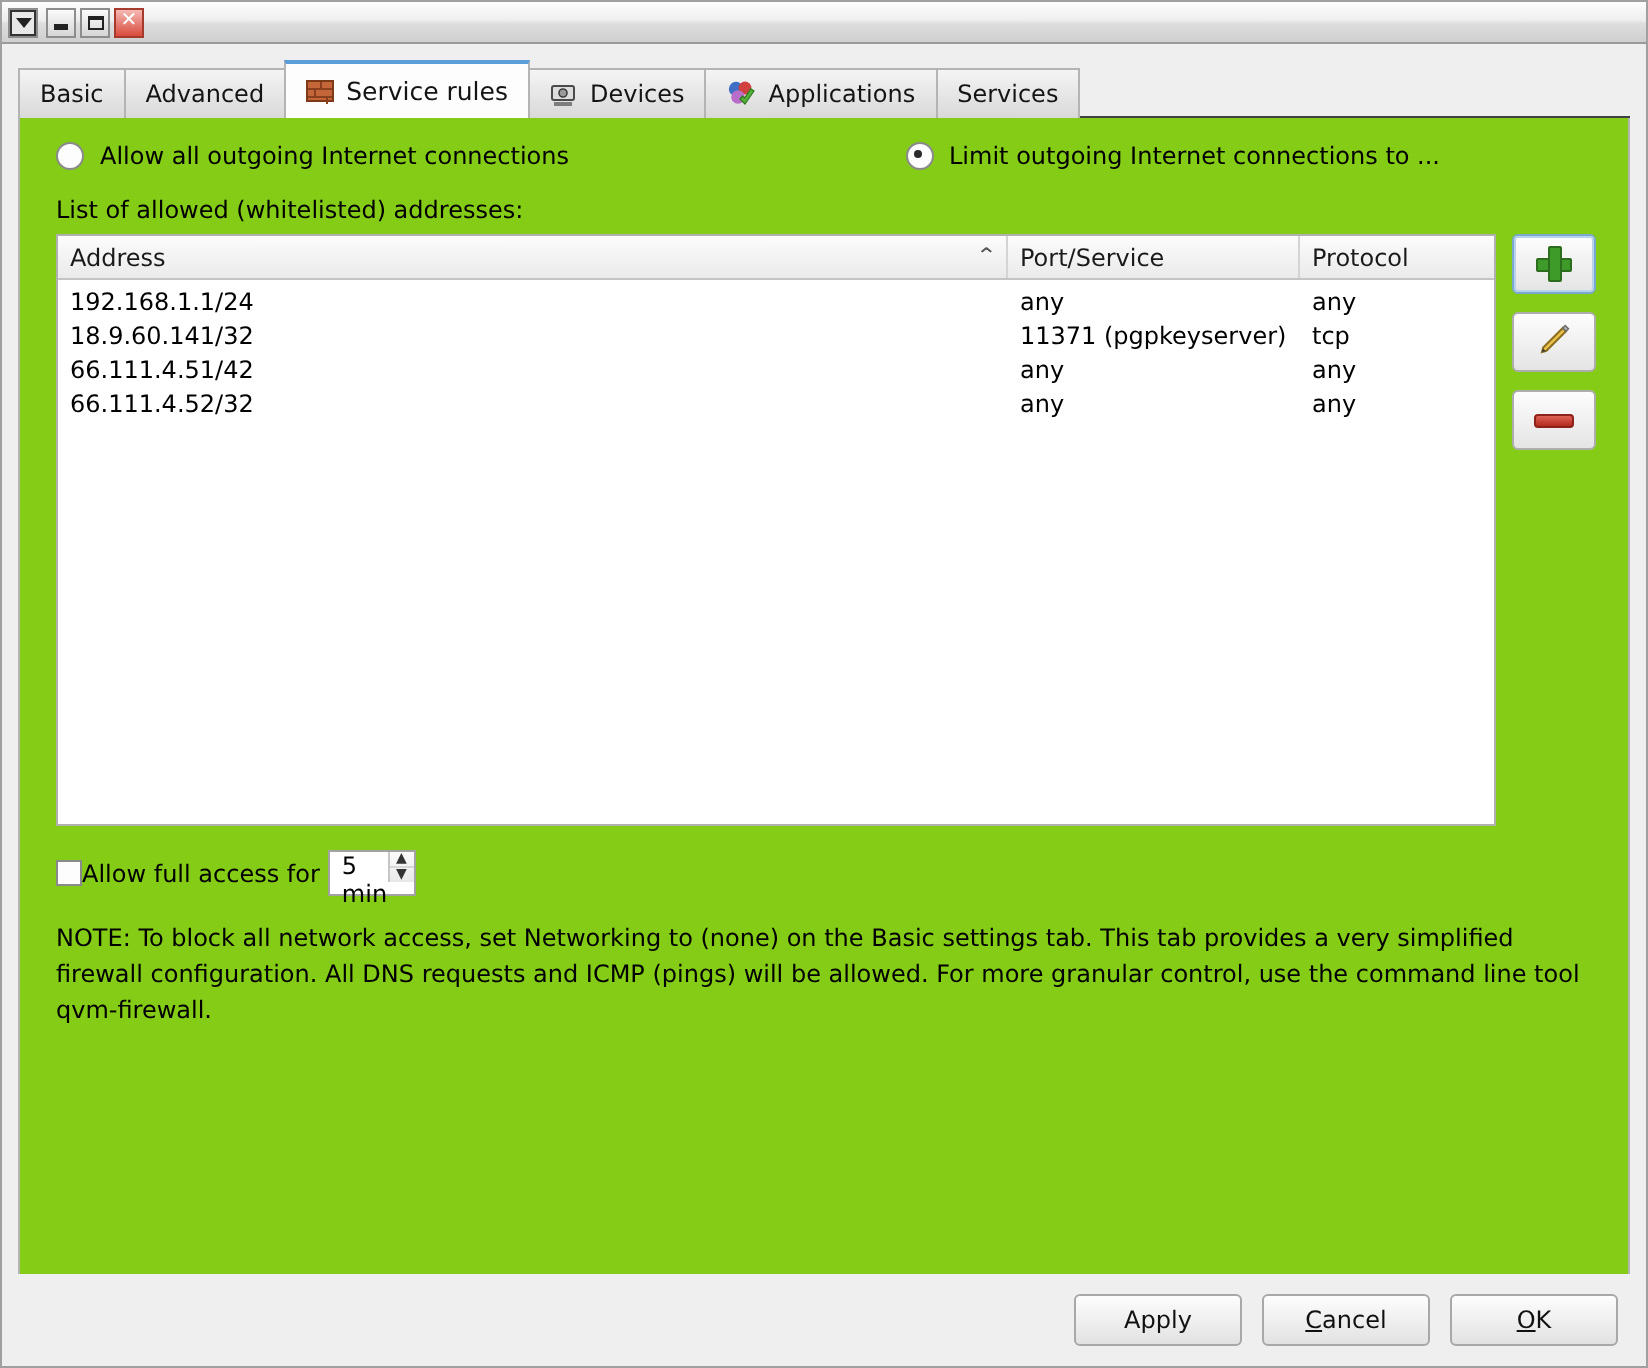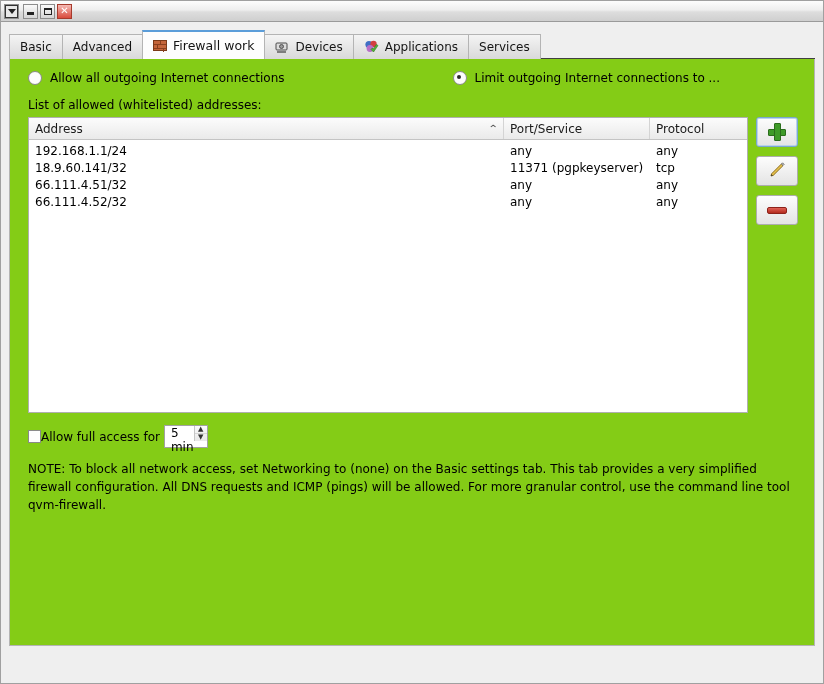--- a/index.html
+++ b/index.html
@@ -372,21 +372,21 @@
     <div class="tab">
       <span>Basic</span>
     </div>
 
     <div class="tab">
       <span>Advanced</span>
     </div>
 
     <div class="tab active">
       <span class="icon-firewall"></span>
-      <span>Firewall work</span>
+      <span>Service rules</span>
     </div>
 
     <div class="tab">
       <span class="icon-devices">
         <svg width="14" height="13" viewBox="0 0 14 13">
           <rect x="1" y="2" width="11" height="7" rx="1" fill="#dcdcdc" stroke="#4a4a4a" stroke-width="1"></rect>
           <circle cx="6.5" cy="5.5" r="2" fill="#9a9a9a" stroke="#3c3c3c" stroke-width="0.8"></circle>
           <rect x="2" y="10" width="9" height="2" fill="#7d7d7d"></rect>
         </svg>
       </span>
@@ -446,21 +446,21 @@
             <div class="cell addr">192.168.1.1/24</div>
             <div class="cell port">any</div>
             <div class="cell proto">any</div>
           </div>
           <div class="row">
             <div class="cell addr">18.9.60.141/32</div>
             <div class="cell port">11371 (pgpkeyserver)</div>
             <div class="cell proto">tcp</div>
           </div>
           <div class="row">
-            <div class="cell addr">66.111.4.51/32</div>
+            <div class="cell addr">66.111.4.51/42</div>
             <div class="cell port">any</div>
             <div class="cell proto">any</div>
           </div>
           <div class="row">
             <div class="cell addr">66.111.4.52/32</div>
             <div class="cell port">any</div>
             <div class="cell proto">any</div>
           </div>
         </div>
       </div>
@@ -495,14 +495,25 @@
         <span class="spin-arrows">
           <div>▲</div>
           <div>▼</div>
         </span>
       </span>
     </div>
 
     <div class="note">NOTE:  To block all network access, set Networking to (none) on the Basic settings tab. This tab provides a very simplified firewall configuration. All DNS requests and ICMP (pings) will be allowed. For more granular control, use the command line tool qvm-firewall.</div>
   </div>
 
+  <div class="footer">
+    <div class="dbtn">
+      <span>Apply</span>
+    </div>
+    <div class="dbtn">
+      <span><u>C</u><span>ancel</span></span>
+    </div>
+    <div class="dbtn">
+      <span><u>O</u><span>K</span></span>
+    </div>
+  </div>
 
 </div>
 
 </body></html>

